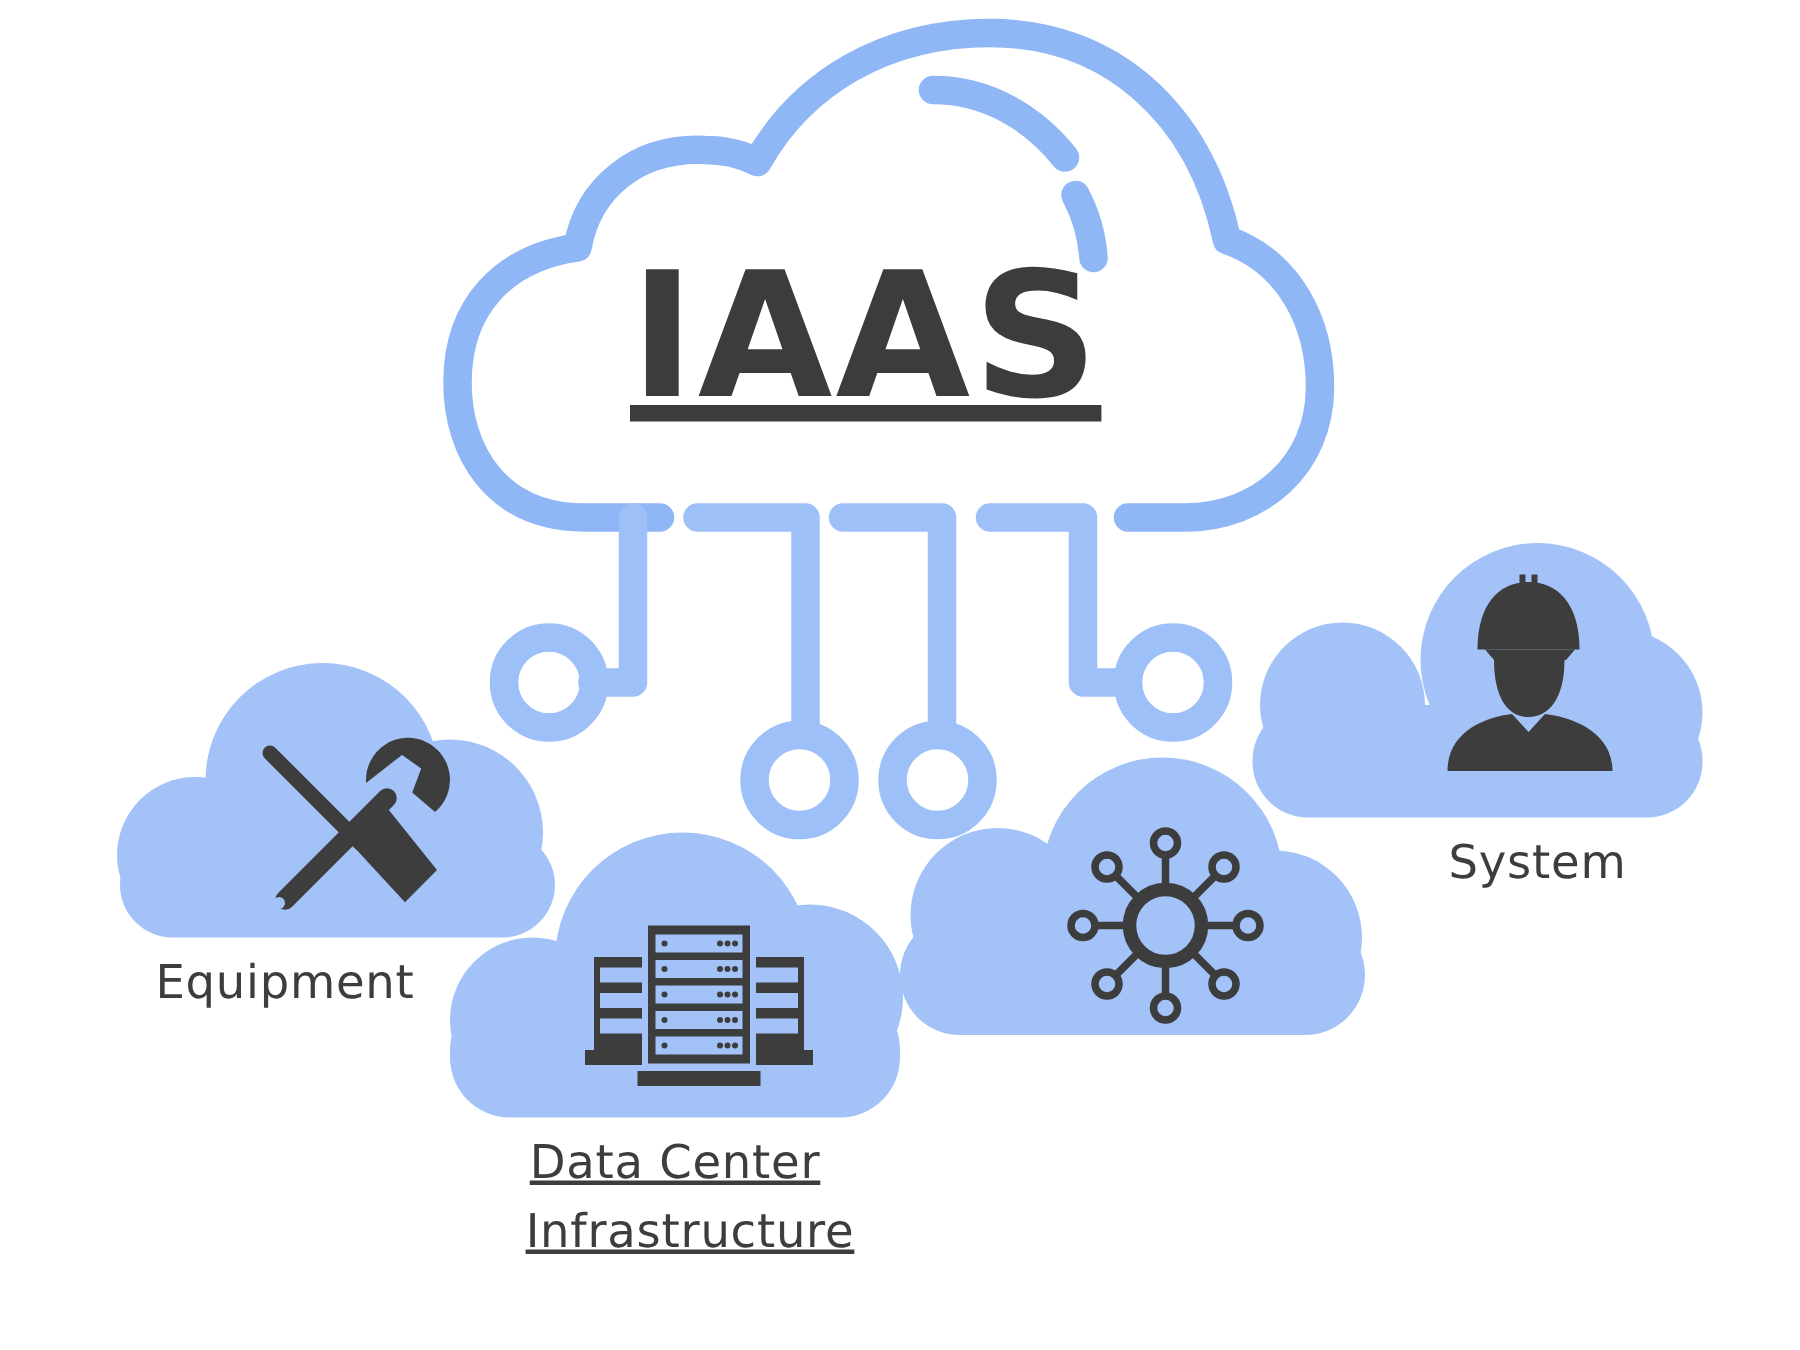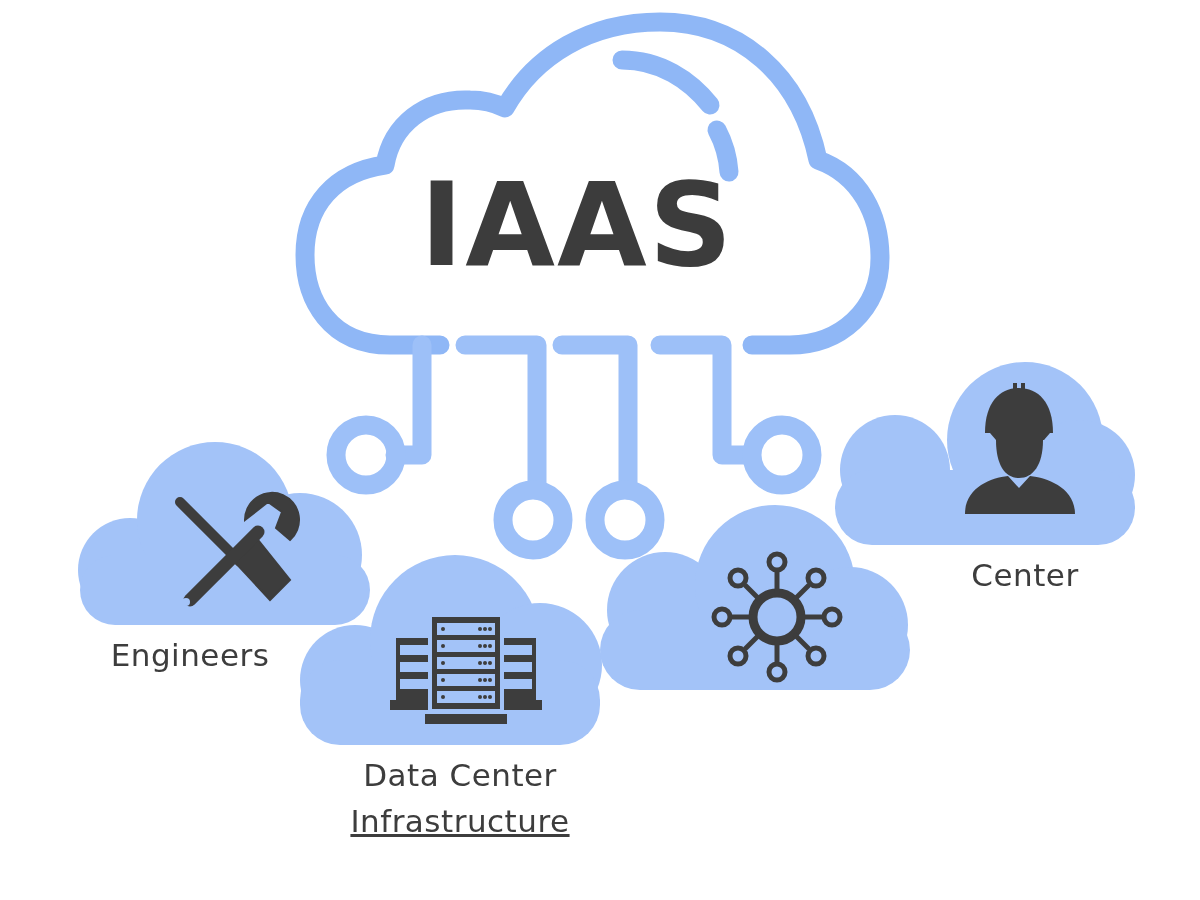--- a/index.html
+++ b/index.html
@@ -5,21 +5,21 @@
   html, body { margin: 0; padding: 0; background: #ffffff; }
   body { width: 1200px; height: 900px; position: relative; overflow: hidden; font-family: "DejaVu Sans", sans-serif; }
   #stage { position: absolute; left: 0; top: 0; width: 1200px; height: 900px; }
   .label {
     position: absolute; color: #3d3d3d; font-family: "DejaVu Sans", sans-serif;
     font-size: 31px; letter-spacing: 0.5px; text-align: center; line-height: 46px; white-space: nowrap;
   }
   .title {
     position: absolute; left: 420px; top: 160px; width: 310px; text-align: center;
     font-family: "DejaVu Sans", sans-serif; font-weight: bold; font-size: 116px; color: #3c3c3c;
-    letter-spacing: 2px; line-height: 130px;
+    letter-spacing: 2px; line-height: 130px; text-decoration: underline;
   }
 </style>
 </head>
 <body>
 
 <div id="stage">
   <svg width="1200" height="900" viewBox="0 0 1200 900">
 
     <g fill="none" stroke="#8fb7f6" stroke-width="19" stroke-linecap="round" stroke-linejoin="round">
       <path d="M440 345 L390 345 C330 345 305 300 305 255 C305 205 335 172 385 165 C392 125 425 98 470 100 C485 100 495 103 505 108 C535 55 590 22 660 22 C740 22 800 75 818 160 C860 175 880 215 880 258 C880 310 840 345 790 345 L752 345"></path>
@@ -148,20 +148,20 @@
       <rect x="1013" y="383" width="4" height="10"></rect>
       <rect x="1021" y="383" width="4" height="10"></rect>
       <path d="M990 433 L1050 433 L1044 440 L996 440 Z" fill="#3d3d3d"></path>
       <path d="M996 440 L1043 440 C1043 465 1033 478 1019 478 C1005 478 996 465 996 440 Z"></path>
       <path d="M965 514 C965 488 990 478 1008 476 L1019 488 L1030 476 C1048 478 1075 488 1075 514 Z"></path>
     </g>
   </svg>
 
   <div class="title">IAAS</div>
 
-  <div class="label" style="left:80px; top:632px; width:220px;">Engineers</div>
+  <div class="label" style="left:80px; top:632px; width:220px;">Equipment</div>
 
-  <div class="label" style="left:320px; top:752px; width:280px;">Data Center</div>
+  <div class="label" style="left:310px; top:752px; width:280px;text-decoration:underline;">Data Center</div>
   <div class="label" style="left:320px; top:798px; width:280px;text-decoration:underline;">Infrastructure</div>
 
 
-  <div class="label" style="left:910px; top:552px; width:230px;">Center</div>
+  <div class="label" style="left:910px; top:552px; width:230px;">System</div>
 </div>
 
 </body></html>

